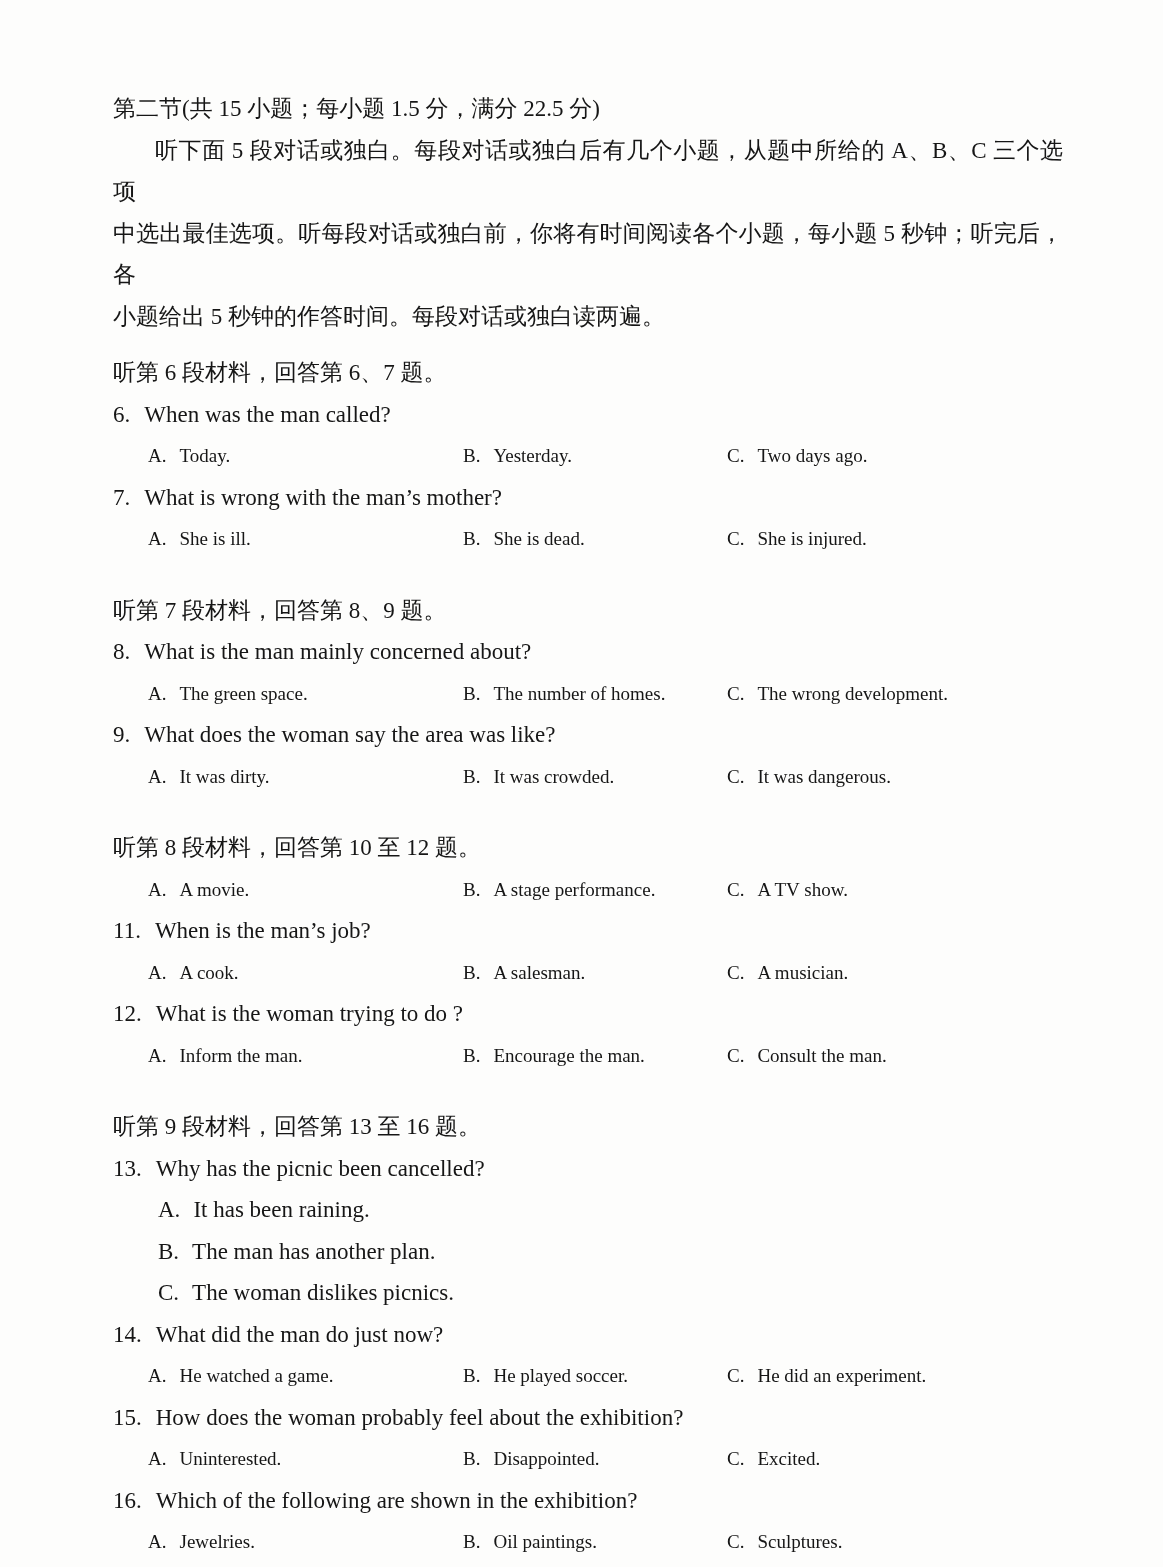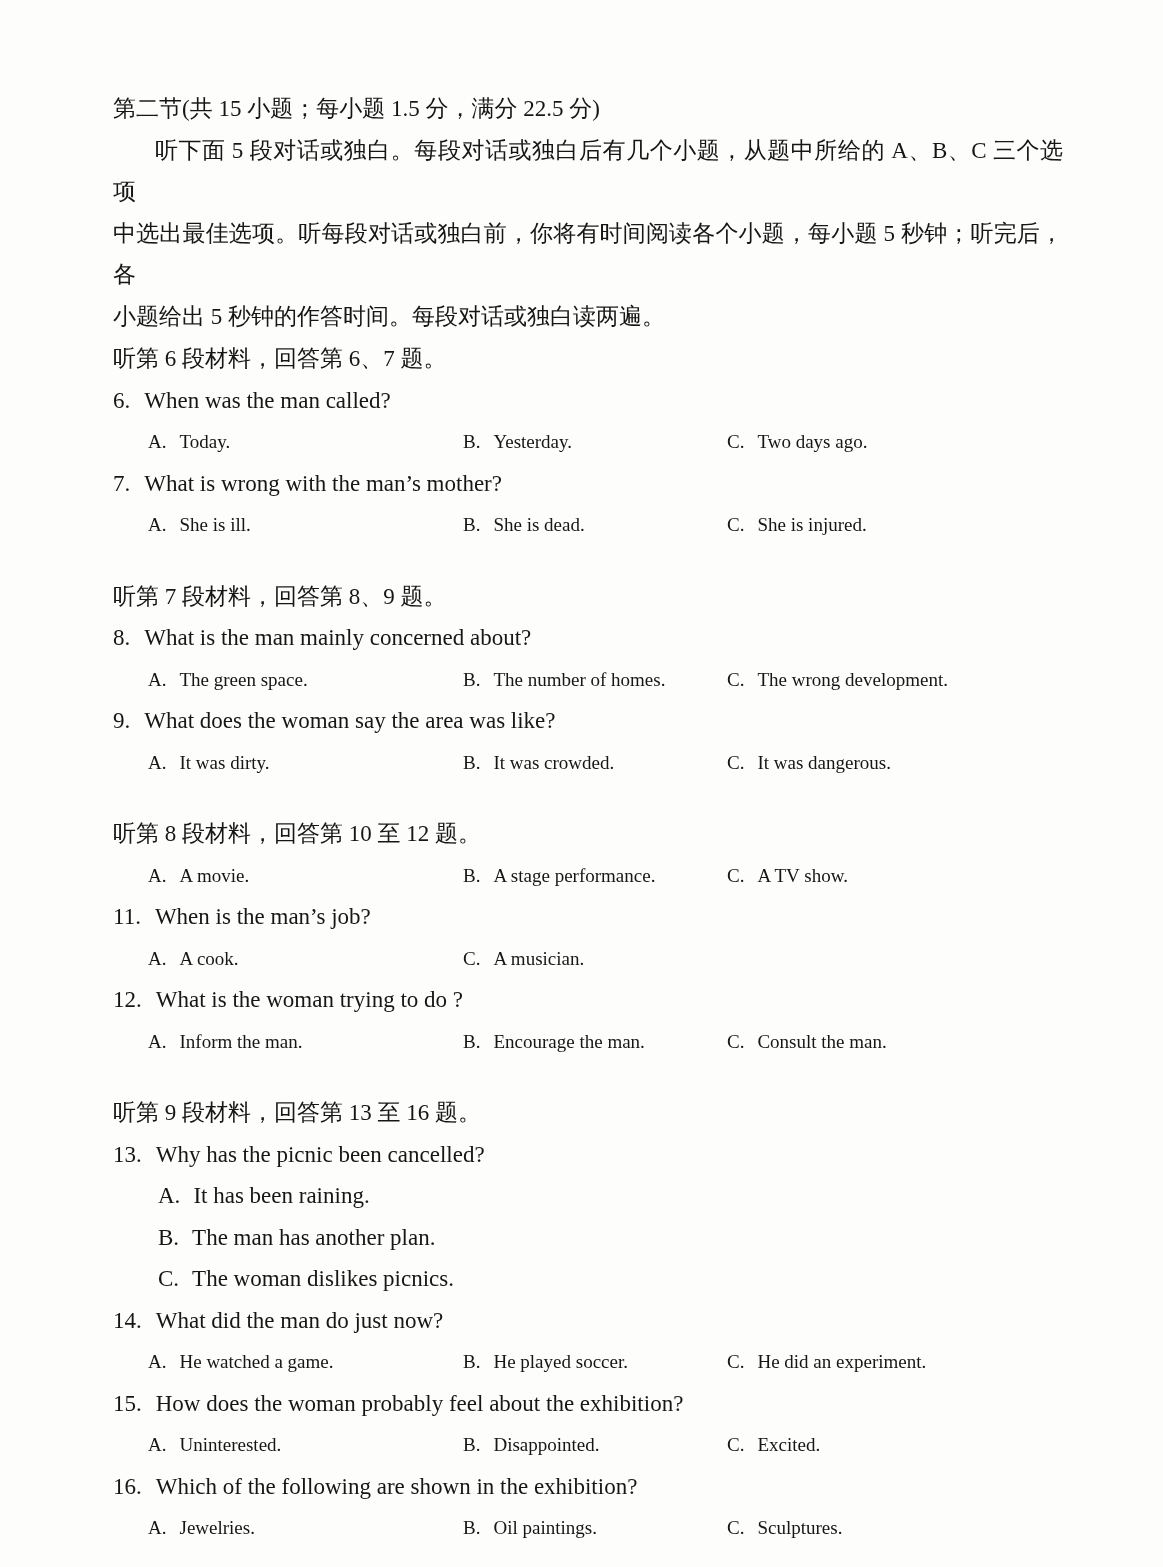--- a/index.html
+++ b/index.html
@@ -25,21 +25,21 @@
     line-height: 41.5px;
     white-space: nowrap;
   }
   .just {
     white-space: normal;
     text-align: justify;
     text-align-last: justify;
   }
   .indent { text-indent: 42px; }
   .mat { margin-top: 30px; }
-  .mat.first { margin-top: 1px; }
+  .mat.first { margin-top: 15px; }
   .qnum { display: inline-block; margin-right: 14px; }
   .opts3 {
     display: grid;
     grid-template-columns: 315px 264px auto;
     padding-left: 35px;
     font-size: 19px;
     line-height: 41.5px;
     white-space: nowrap;
   }
   .olabel { display: inline-block; margin-right: 13px; }
@@ -104,20 +104,21 @@
 
     <div class="opts3">
       <span><span class="olabel">A.</span><span>A movie.</span></span>
       <span><span class="olabel">B.</span><span>A stage performance.</span></span>
       <span><span class="olabel">C.</span><span>A TV show.</span></span>
     </div>
 
     <p class="qline"><span class="qnum">11.</span><span>When is the man’s job?</span></p>
     <div class="opts3">
       <span><span class="olabel">A.</span><span>A cook.</span></span>
+      <span><span class="olabel">B.</span><span>A salesman.</span></span>
       <span><span class="olabel">C.</span><span>A musician.</span></span>
     </div>
 
     <p class="qline"><span class="qnum">12.</span><span>What is the woman trying to do ?</span></p>
     <div class="opts3">
       <span><span class="olabel">A.</span><span>Inform the man.</span></span>
       <span><span class="olabel">B.</span><span>Encourage the man.</span></span>
       <span><span class="olabel">C.</span><span>Consult the man.</span></span>
     </div>
 

